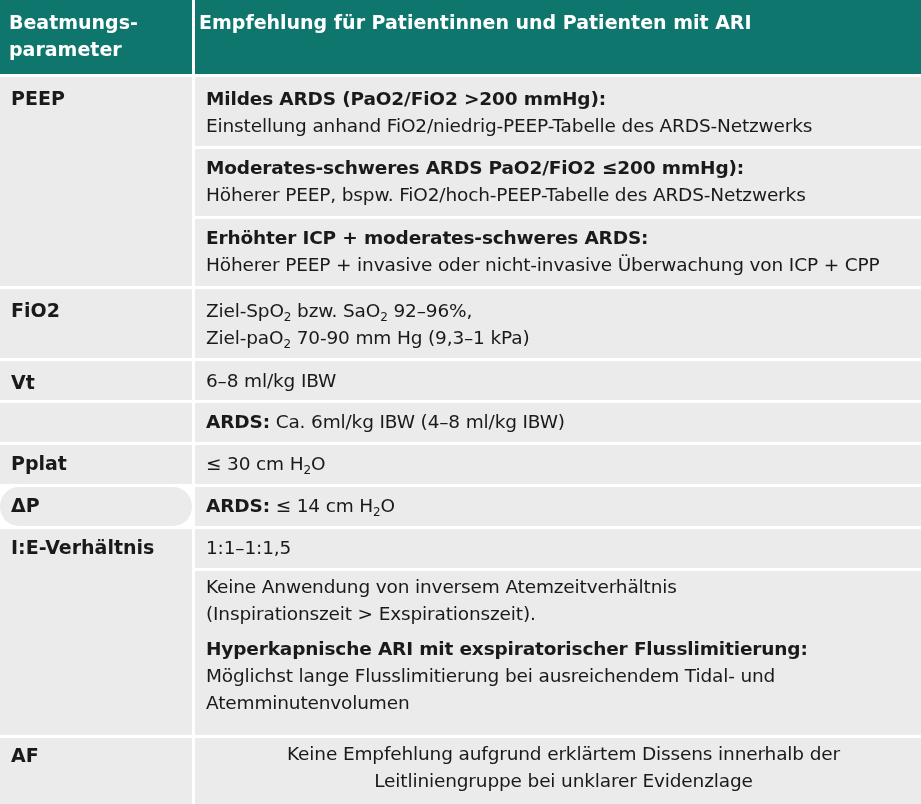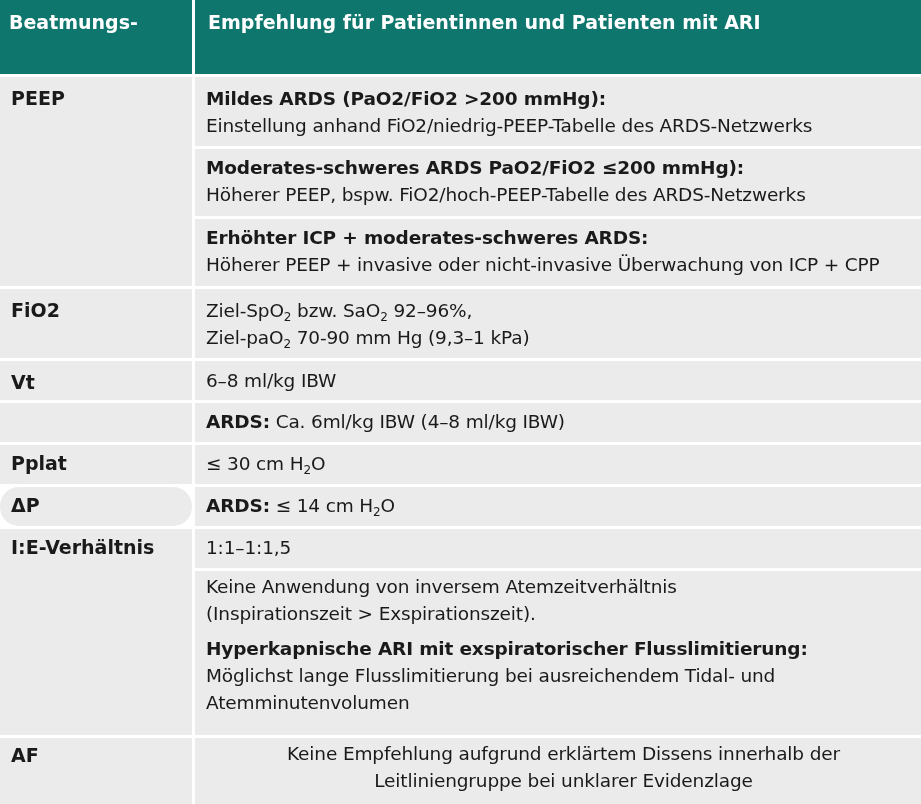--- a/index.html
+++ b/index.html
@@ -14,22 +14,23 @@
   sub { font-size: 12px; vertical-align: -4px; line-height: 0; }
   .gap { height: 8px; }
 </style>
 </head>
 <body>
 
 <div class="table">
 
   <div class="hdr" style="left:0;top:0;width:192px;height:74px;padding:9px 0 0 9px;">
     <span style="display:block">Beatmungs-</span>
+    <span style="display:block">parameter</span>
   </div>
-  <div class="hdr" style="left:195px;top:0;width:726px;height:74px;padding:9px 0 0 13px;">
+  <div class="hdr" style="left:195px;top:0;width:726px;height:74px;padding:9px 0 0 4px;">
     <span>Empfehlung für Patientinnen und Patienten mit ARI</span>
   </div>
 
   <div class="cell param" style="left:0;top:77px;width:192px;height:209px;">
     <span>PEEP</span>
   </div>
   <div class="cell rec" style="left:195px;top:77px;width:726px;height:69px;padding-top:8px;">
     <span class="line b">Mildes ARDS (PaO2/FiO2 &gt;200 mmHg):</span>
     <span class="line">Einstellung anhand FiO2/niedrig-PEEP-Tabelle des ARDS-Netzwerks</span>
   </div>

